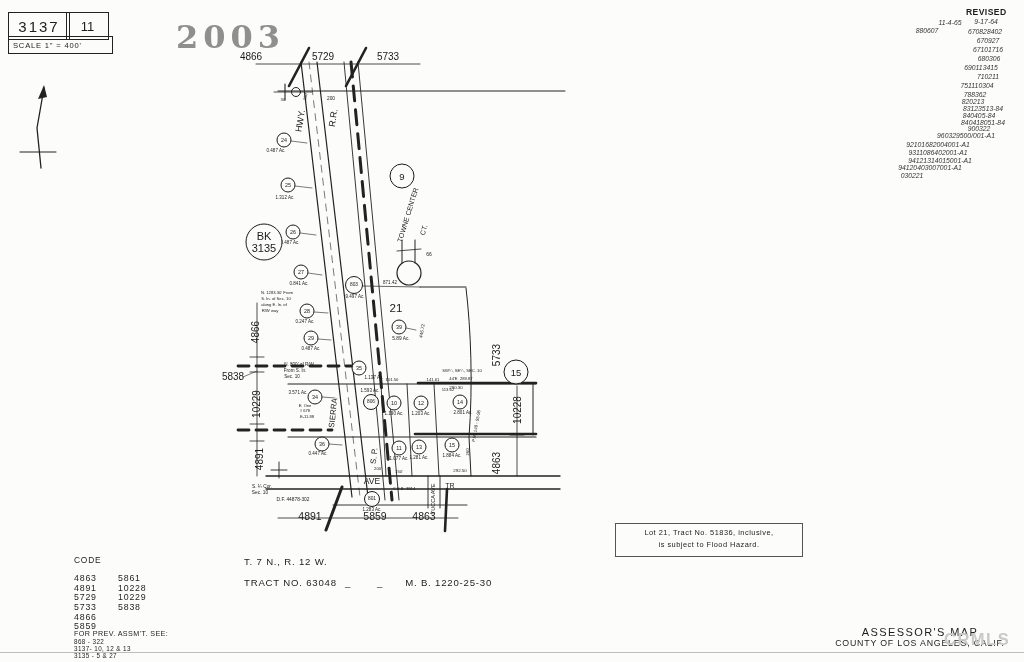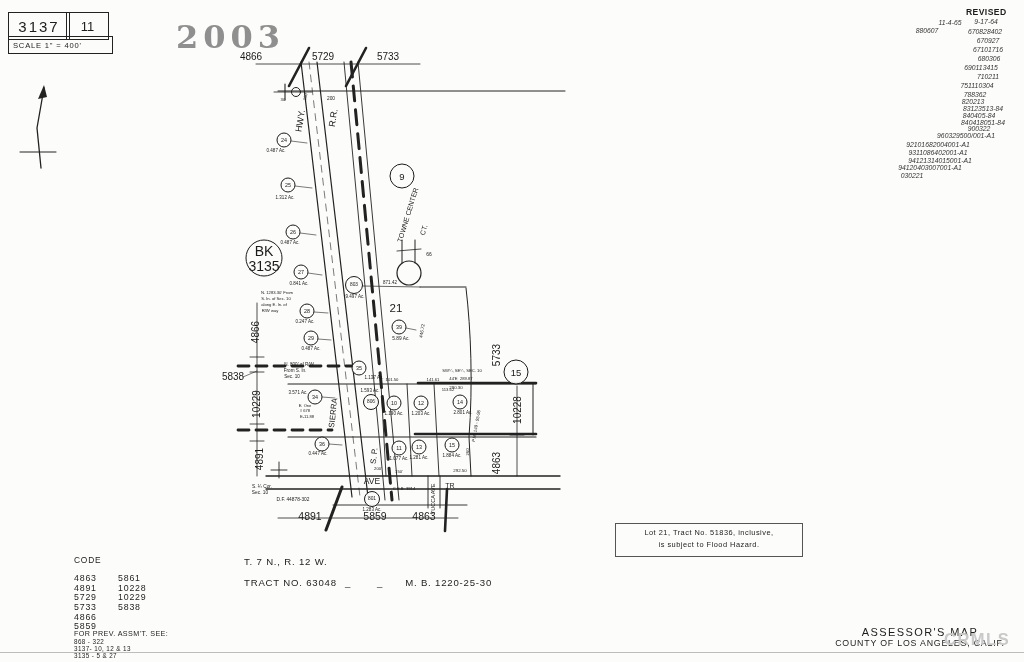--- a/index.html
+++ b/index.html
@@ -259,21 +259,21 @@
       <span class="pc" style="width: 13px; height: 13px; left: 394px; top: 403px; font-size: 5.4px; transform: translate(-50%, -50%);">10</span>
       <span class="pc" style="width: 13px; height: 13px; left: 421px; top: 403px; font-size: 5.4px; transform: translate(-50%, -50%);">12</span>
       <span class="pc" style="width: 13px; height: 13px; left: 460px; top: 402px; font-size: 5.4px; transform: translate(-50%, -50%);">14</span>
       <span class="pc" style="width: 13px; height: 13px; left: 399px; top: 448px; font-size: 5.4px; transform: translate(-50%, -50%);">11</span>
       <span class="pc" style="width: 13px; height: 13px; left: 419px; top: 447px; font-size: 5.4px; transform: translate(-50%, -50%);">13</span>
       <span class="pc" style="width: 13px; height: 13px; left: 452px; top: 445px; font-size: 5.4px; transform: translate(-50%, -50%);">15</span>
       <span class="pc" style="width: 13px; height: 13px; left: 399px; top: 327px; font-size: 5.4px; transform: translate(-50%, -50%);">39</span>
       <span class="pc" style="width: 14px; height: 14px; left: 372px; top: 499px; font-size: 4.8px; transform: translate(-50%, -50%);">801</span>
       <span class="pc" style="width: 23px; height: 23px; left: 402px; top: 176px; font-size: 9.5px; transform: translate(-50%, -50%);">9</span>
       <span class="pc" style="width: 23px; height: 23px; left: 516px; top: 372px; font-size: 9.5px; transform: translate(-50%, -50%);">15</span>
-      <span class="pc" style="width: 35px; height: 35px; left: 264px; top: 258px; font-size: 14px; transform: translate(-50%, -50%);">BK
+      <span class="pc" style="width: 35px; height: 35px; left: 264px; top: 242px; font-size: 11px; transform: translate(-50%, -50%);">BK
 3135</span>
     </div>
 
   <div class="abs" id="floodbox">
     <div>Lot 21,  Tract  No.  51836,  inclusive,</div>
     <div>is  subject  to  Flood  Hazard.</div>
   </div>
 
   <div class="abs" id="codeblk">
     <div class="ttl">CODE</div>

